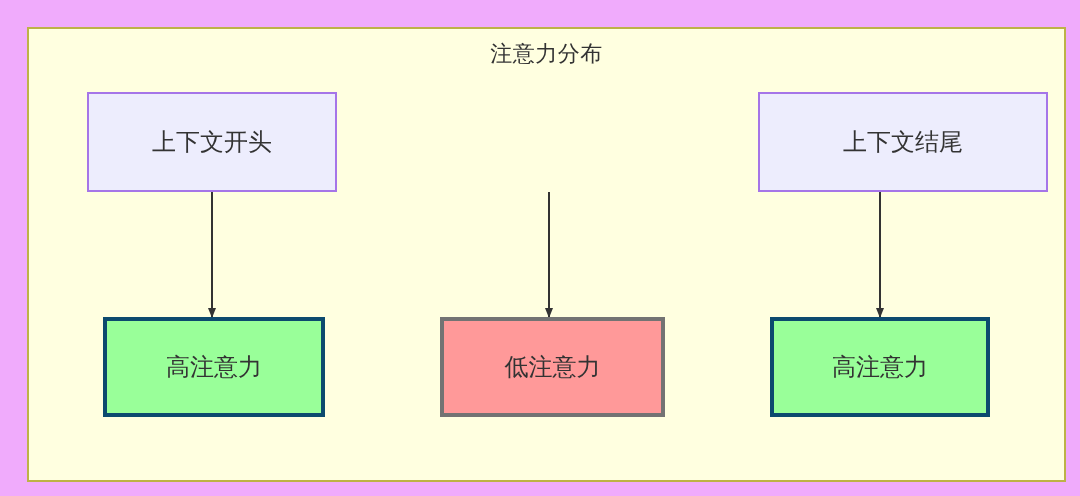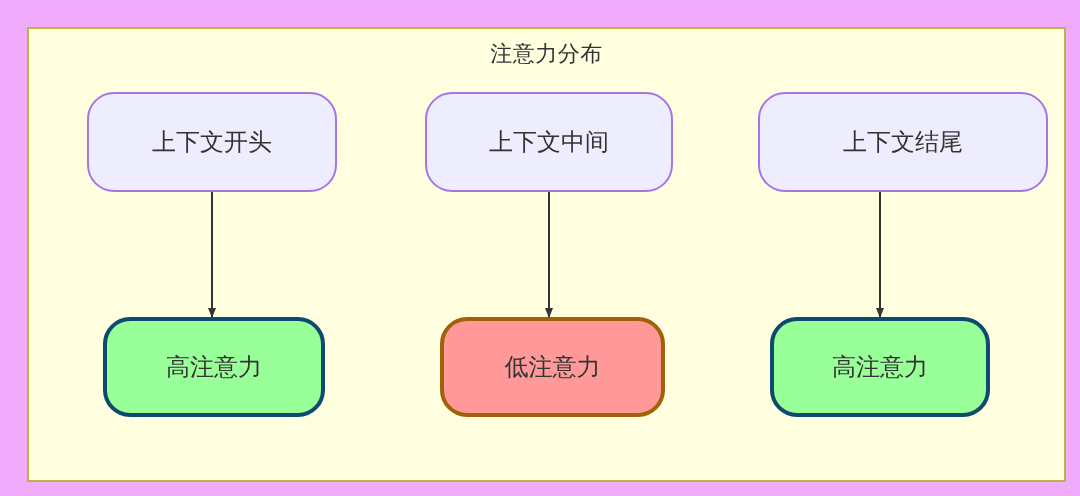--- a/index.html
+++ b/index.html
@@ -47,33 +47,32 @@
     position: absolute;
     box-sizing: border-box;
     display: flex;
     align-items: center;
     justify-content: center;
     text-align: center;
     color: #333333;
     font-size: 24px;
     line-height: 30px;
     white-space: nowrap;
-    border-radius: 27px;
   }
   .node.ctx {
     background: #ededfd;
     border: 2px solid #a575e8;
   }
   .node.hi {
     background: #99ff99;
     border: 4px solid #0c4a6e;
   }
   .node.lo {
     background: #ff9999;
-    border: 4px solid #a16207;
+    border: 4px solid #737373;
   }
   
   .edge-layer {
     position: absolute;
     left: 0;
     top: 0;
     width: 1080px;
     height: 496px;
     pointer-events: none;
   }
@@ -95,23 +94,20 @@
     </defs>
     <line x1="212" y1="192" x2="212" y2="317" stroke="#333333" stroke-width="2" marker-end="url(#arrowhead)"></line>
     <line x1="549" y1="192" x2="549" y2="317" stroke="#333333" stroke-width="2" marker-end="url(#arrowhead)"></line>
     <line x1="880" y1="192" x2="880" y2="317" stroke="#333333" stroke-width="2" marker-end="url(#arrowhead)"></line>
   </svg>
 
   <div class="node ctx" style="left:87px; top:92px; width:250px; height:100px;">
     <span>上下文开头</span>
   </div>
 
-  <div class="node ctx" style="left:425px; top:92px; width:248px; height:100px;">
-    <span>上下文中间</span>
-  </div>
 
   <div class="node ctx" style="left:758px; top:92px; width:290px; height:100px;">
     <span>上下文结尾</span>
   </div>
 
   <div class="node hi" style="left:103px; top:317px; width:222px; height:100px;">
     <span>高注意力</span>
   </div>
 
   <div class="node lo" style="left:440px; top:317px; width:225px; height:100px;">

